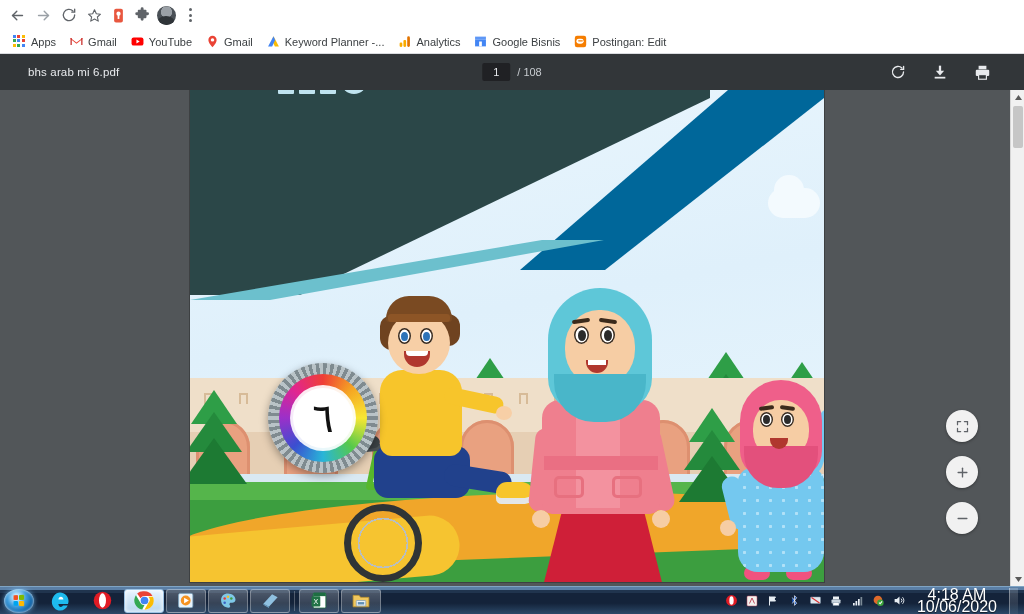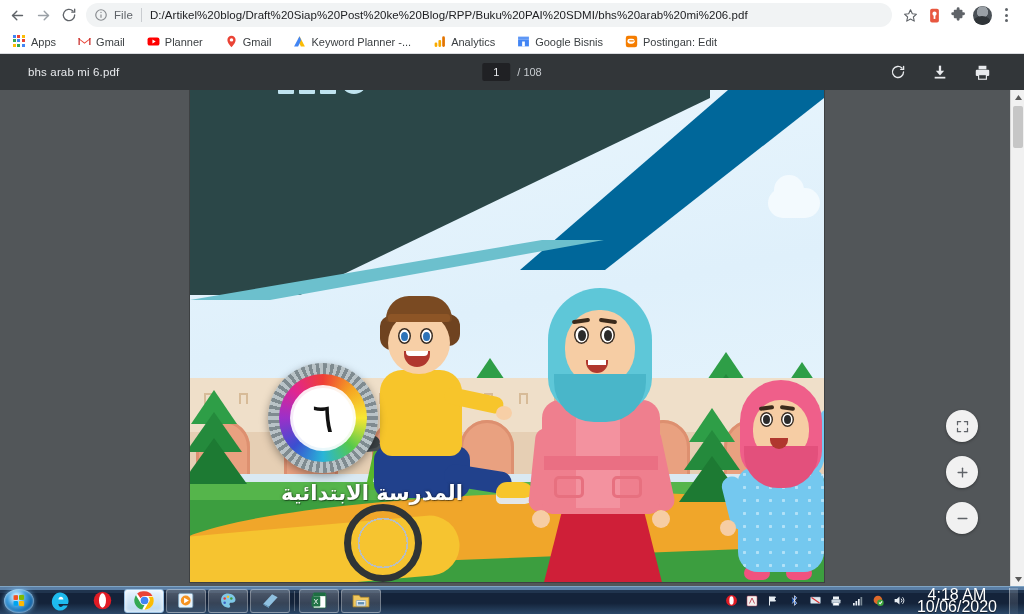--- a/index.html
+++ b/index.html
@@ -53,21 +53,21 @@
   }
   .avatar::after{
     content:""; position:absolute; left:50%; top:56%; width:18px; height:14px;
     transform:translateX(-50%); border-radius:50% 50% 0 0; background:#2f3438;
   }
   .kebab { display:flex; flex-direction:column; gap:2.5px; align-items:center; }
   .kebab i { width:3px; height:3px; border-radius:50%; background:#5f6368; display:block; }
 
   
   .bookmarks {
-    height:24px; display:flex; align-items:center; gap:8px;
+    height:24px; display:flex; align-items:center; gap:0px;
     padding:0 6px; background:#ffffff;
     border-bottom:1px solid #dadce0;
   }
   .bm {
     display:flex; align-items:center; gap:5px; padding:2px 7px;
     border-radius:4px; font-size:11px; color:#3c4043; white-space:nowrap;
   }
   .bm-ico { width:13px; height:13px; flex:0 0 auto; display:block; position:relative; }
 
   
@@ -390,30 +390,20 @@
       </svg>
     </div>
 
     <div class="nav-btn">
       <svg width="16" height="16" viewBox="0 0 24 24" fill="none" stroke="#5f6368" stroke-width="2" stroke-linecap="round">
         <path d="M20.5 12a8.5 8.5 0 1 1-2.6-6.1"></path>
           <polyline points="20.5,3.2 20.5,7.6 16.1,7.6"></polyline>
       </svg>
     </div>
 
-    <div class="omnibox">
-      <svg class="omni-info" viewBox="0 0 24 24" fill="none" stroke="#5f6368" stroke-width="2">
-        <circle cx="12" cy="12" r="9"></circle>
-          <line x1="12" y1="11" x2="12" y2="16.5"></line>
-          <circle cx="12" cy="7.6" r="1.1" fill="#5f6368" stroke="none"></circle>
-      </svg>
-      <span class="omni-scheme">File</span>
-      <span class="omni-sep"></span>
-      <span class="omni-url">D:/Artikel%20blog/Draft%20Siap%20Post%20ke%20Blog/RPP/Buku%20PAI%20SDMI/bhs%20arab%20mi%206.pdf</span>
-    </div>
 
     <div class="tb-icon">
       <svg width="15" height="15" viewBox="0 0 24 24" fill="none" stroke="#5f6368" stroke-width="1.8" stroke-linejoin="round">
         <polygon points="12,2.8 14.9,9.1 21.6,9.9 16.6,14.4 18,21 12,17.7 6,21 7.4,14.4 2.4,9.9 9.1,9.1"></polygon>
       </svg>
     </div>
 
     <div class="tb-icon">
       <svg width="15" height="17" viewBox="0 0 24 26">
         <rect x="5" y="2" width="14" height="22" rx="3" fill="#e8573f"></rect>
@@ -466,21 +456,21 @@
         <path d="M20.8 2.5H23v13h-2.2z" fill="#c5221f"></path>
       </svg>
       <span>Gmail</span>
     </div>
 
     <div class="bm">
       <svg class="bm-ico" viewBox="0 0 24 18">
         <rect x="1" y="1.5" width="22" height="15" rx="4" fill="#ff0000"></rect>
         <polygon points="10,5.5 16,9 10,12.5" fill="#ffffff"></polygon>
       </svg>
-      <span>Planner</span>
+      <span>YouTube</span>
     </div>
 
     <div class="bm">
       <svg class="bm-ico" viewBox="0 0 24 24">
         <path d="M12 1.5c-4.2 0-7.6 3.4-7.6 7.6C4.4 15 12 22.5 12 22.5S19.6 15 19.6 9.1c0-4.2-3.4-7.6-7.6-7.6z" fill="#ea4335"></path>
         <circle cx="12" cy="9" r="3.2" fill="#ffffff"></circle>
       </svg>
       <span>Gmail</span>
     </div>
 
@@ -717,21 +707,20 @@
             </div>
           <div class="mouth"></div>
         </div>
 
         <div class="badge">
           <div class="badge-inner">
             <div class="badge-core">٦</div>
           </div>
         </div>
 
-        <div class="arabic-line">المدرسة الابتدائية</div>
       </div>
 
       <div class="zoom-ctrls">
         <div class="zbtn">
           <svg width="15" height="15" viewBox="0 0 24 24" stroke="#5f6368" stroke-width="2" fill="none" stroke-linecap="round">
             <polyline points="4,9 4,4 9,4"></polyline>
               <polyline points="15,4 20,4 20,9"></polyline>
             <polyline points="20,15 20,20 15,20"></polyline>
               <polyline points="9,20 4,20 4,15"></polyline>
           </svg>

